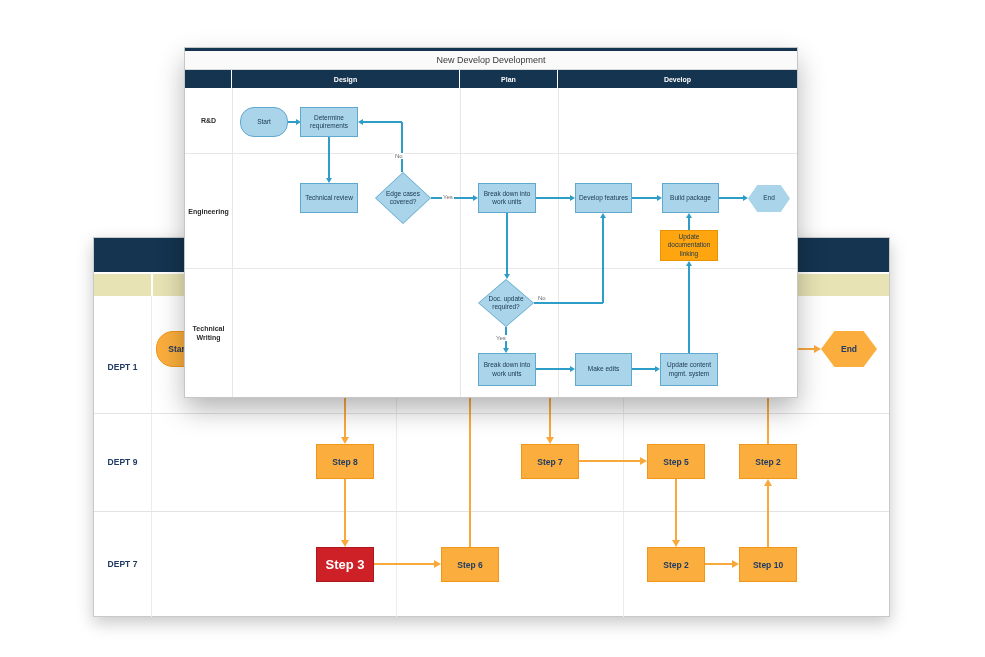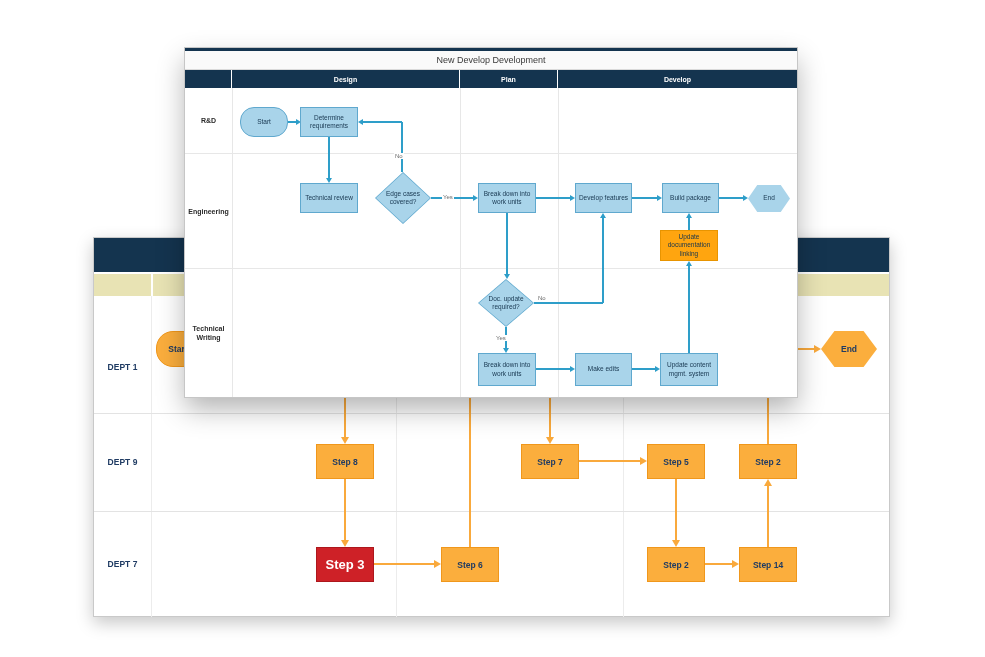--- a/index.html
+++ b/index.html
@@ -93,21 +93,21 @@
 
   <div class="abs node-orange stadium" style="left:62px;top:93px;width:44px;height:36px">Start</div>
   <div class="abs node-orange hex" style="left:727px;top:93px;width:56px;height:36px">End</div>
   <div class="abs node-orange" style="left:222px;top:206px;width:58px;height:35px">Step 8</div>
   <div class="abs node-orange" style="left:427px;top:206px;width:58px;height:35px">Step 7</div>
   <div class="abs node-orange" style="left:553px;top:206px;width:58px;height:35px">Step 5</div>
   <div class="abs node-orange" style="left:645px;top:206px;width:58px;height:35px">Step 2</div>
   <div class="abs node-red" style="left:222px;top:309px;width:58px;height:35px">Step 3</div>
   <div class="abs node-orange" style="left:347px;top:309px;width:58px;height:35px">Step 6</div>
   <div class="abs node-orange" style="left:553px;top:309px;width:58px;height:35px">Step 2</div>
-  <div class="abs node-orange" style="left:645px;top:309px;width:58px;height:35px">Step 14</div>
+  <div class="abs node-orange" style="left:645px;top:309px;width:58px;height:35px">Step 10</div>
 </div>
 
 <div class="abs fg-card">
   <div class="abs bg-navy" style="left:0;top:0;width:612px;height:3px"></div>
   <div class="abs fg-title" style="left:0;top:3px;width:612px;height:19px">New Develop Development</div>
 
   <div class="abs ph" style="left:0;top:22px;width:46px;height:18px"></div>
   <div class="abs ph" style="left:47px;top:22px;width:227px;height:18px">Design</div>
   <div class="abs ph" style="left:275px;top:22px;width:97px;height:18px">Plan</div>
   <div class="abs ph" style="left:373px;top:22px;width:239px;height:18px">Develop</div>

